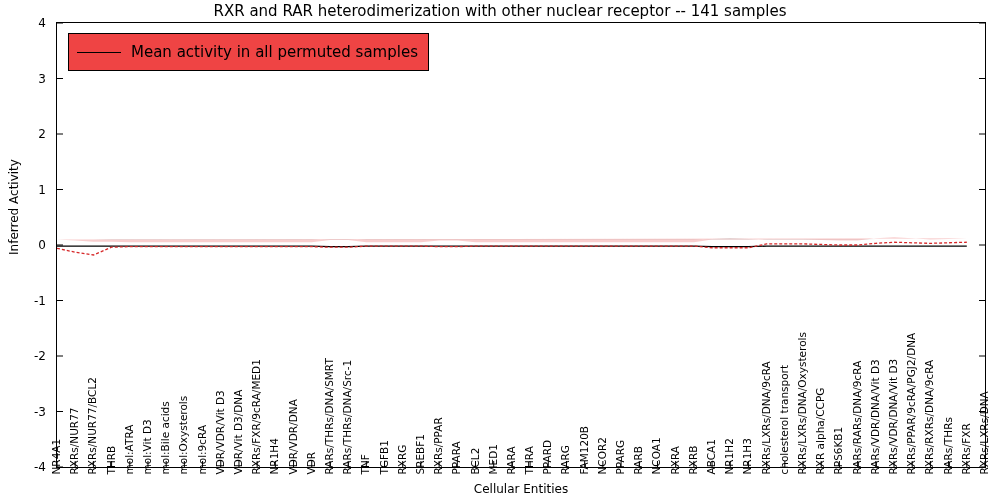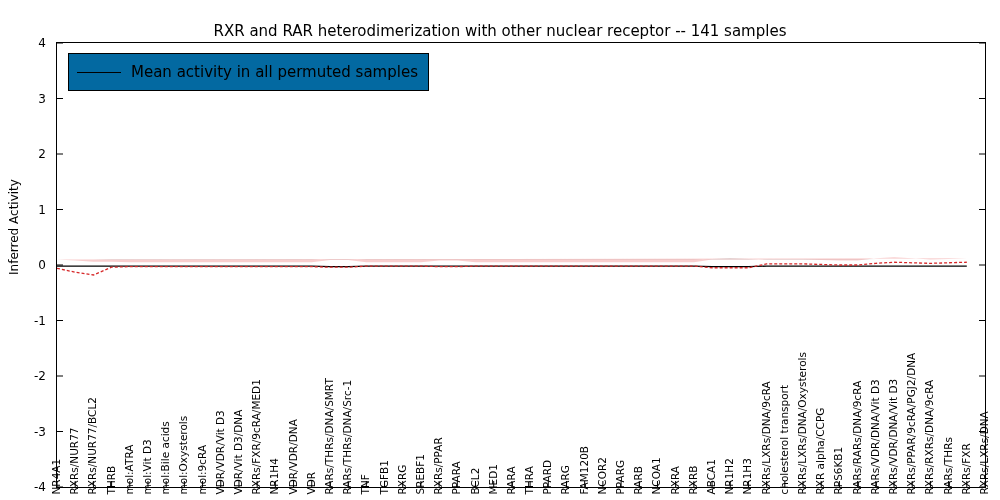--- a/index.html
+++ b/index.html
@@ -10,21 +10,20 @@
   body {
     width: 1000px;
     height: 500px;
     font-family: "DejaVu Sans", "Liberation Sans", sans-serif;
     overflow: hidden;
   }
   #chart-root {
     position: relative;
     width: 1000px;
     height: 424px;
-    margin-top: 20px;
   }
   #plot-title {
     position: absolute;
     left: 0;
     top: 2px;
     width: 1000px;
     text-align: center;
     font-size: 15px;
     color: #000;
   }
@@ -83,21 +82,21 @@
     transform-origin: left bottom;
     transform: rotate(-90deg);
     line-height: 1;
   }
   
   #legend {
     position: absolute;
     left: 68px;
     top: 33px;
     border: 1px solid #000;
-    background: #0369a1;
+    background: #ef4444;
     padding: 6px 10px 6px 8px;
     box-sizing: border-box;
   }
   .legend-row {
     display: flex;
     align-items: center;
     height: 24px;
   }
   .legend-line {
     width: 44px;
@@ -260,20 +259,21 @@
       <div class="xtick" style="left: 861.627px; top: 464px;">RARs/RARs/DNA/9cRA</div>
       <div class="xtick" style="left: 879.824px; top: 464px;">RARs/VDR/DNA/Vit D3</div>
       <div class="xtick" style="left: 898.02px; top: 464px;">RXRs/VDR/DNA/Vit D3</div>
       <div class="xtick" style="left: 916.216px; top: 464px;">RXRs/PPAR/9cRA/PGJ2/DNA</div>
       <div class="xtick" style="left: 934.412px; top: 464px;">RXRs/RXRs/DNA/9cRA</div>
       <div class="xtick" style="left: 952.608px; top: 464px;">RARs/THRs</div>
       <div class="xtick" style="left: 970.804px; top: 464px;">RXRs/FXR</div>
       <div class="xtick" style="left: 989px; top: 464px;">RXRs/LXRs/DNA</div>
     </div>
 
+  <div id="x-axis-title">Cellular Entities</div>
 
   <div id="legend">
     <div class="legend-row">
       <span class="legend-line" style="border-top-color:#000000"></span>
       <span class="legend-text">Mean activity in all permuted samples</span>
     </div>
   </div>
 
 </div>
 

